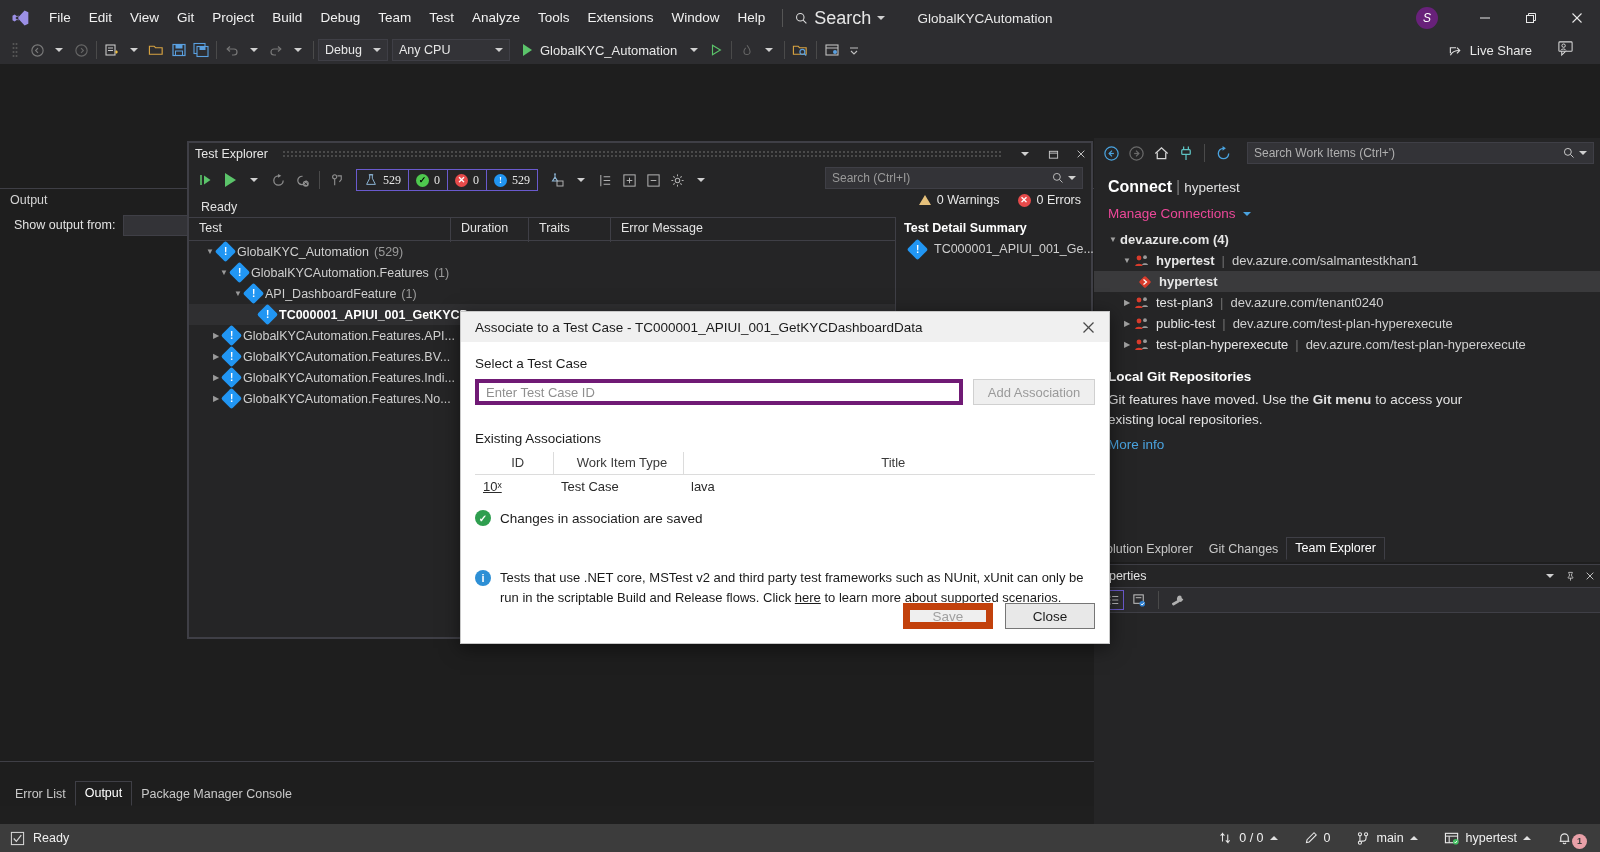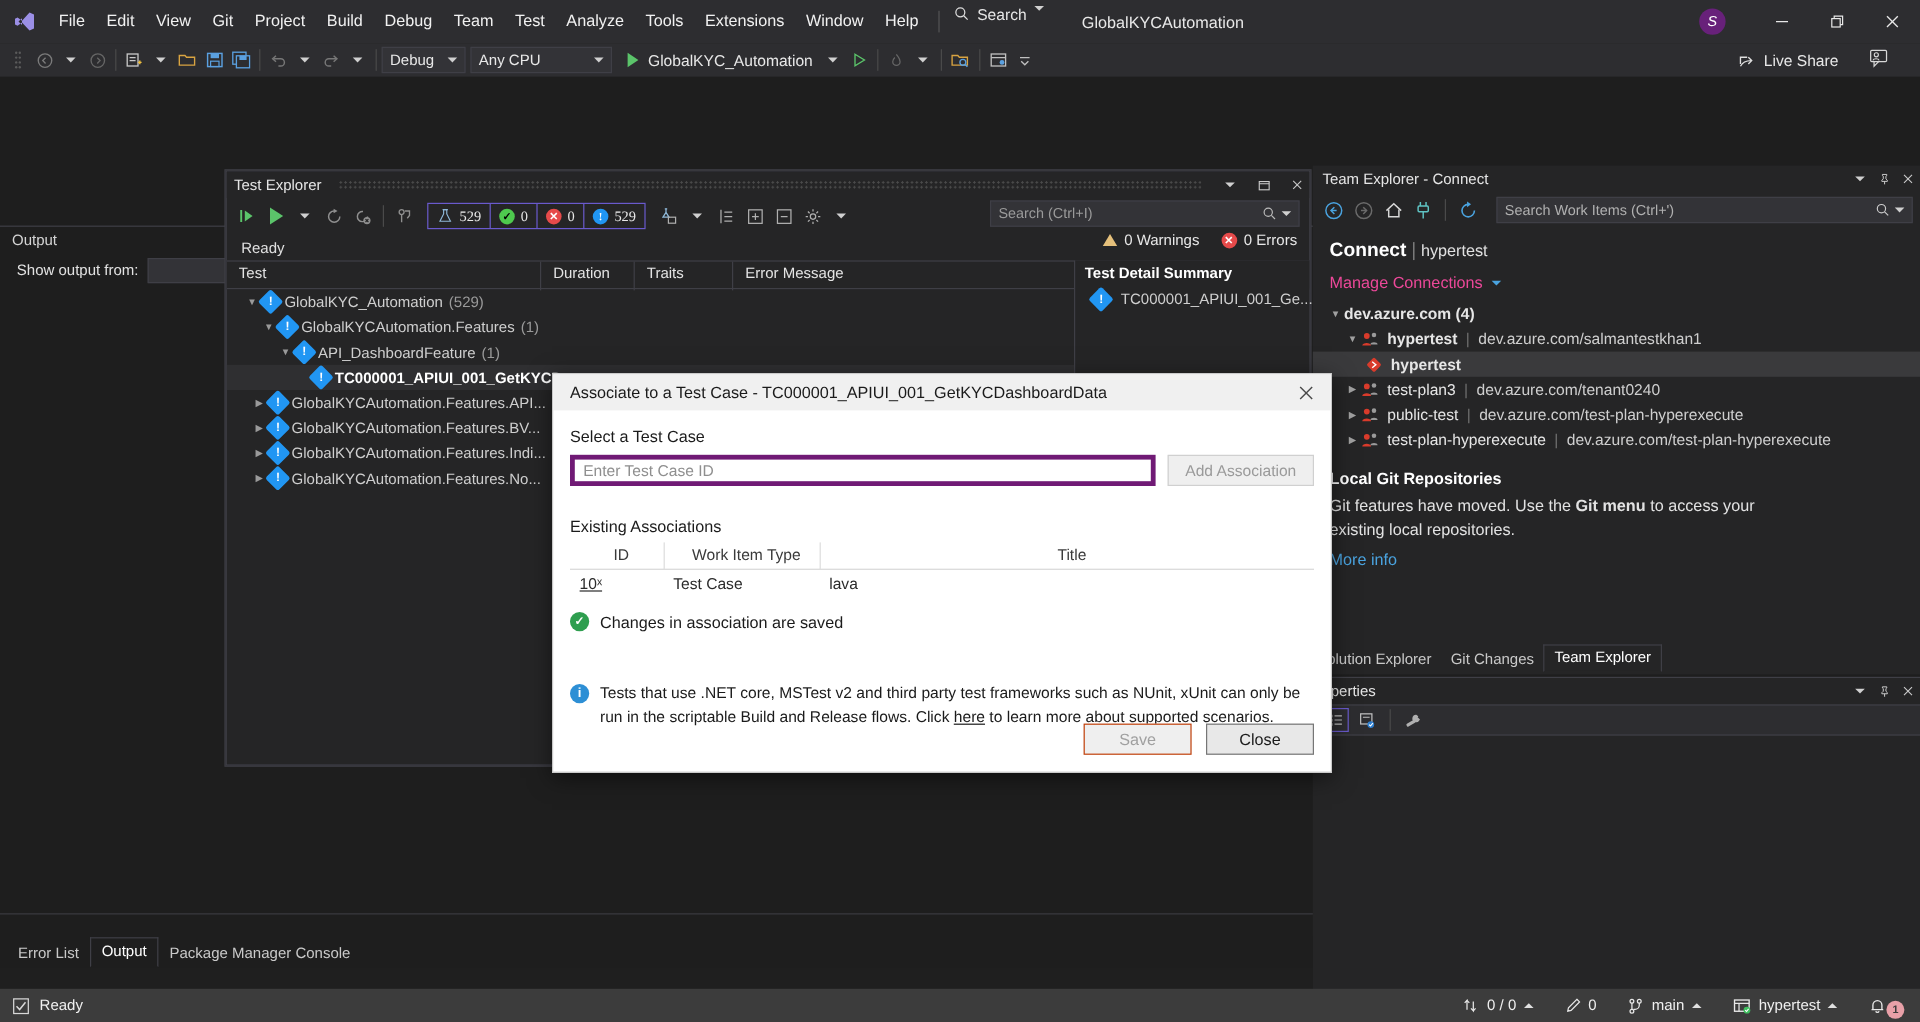--- a/index.html
+++ b/index.html
@@ -20,21 +20,21 @@
   .vs-logo {
     width: 40px; height: 36px; display: flex; align-items: center; justify-content: center;
   }
   .menu { display: flex; align-items: center; height: 36px; }
   .menu-item {
     padding: 0 9px; height: 36px; line-height: 36px; font-size: 13.5px; color: #f1f1f1;
     cursor: default;
   }
   .tb-sep { width: 1px; height: 18px; background: #555; margin: 0 8px; }
   .tb-search {
-    display: flex; align-items: flex-start; gap: 6px; font-size: 13px; color: #e6e6e6;
+    display: flex; align-items: center; gap: 6px; font-size: 18px; color: #e6e6e6;
     padding: 0 4px; height: 26px;
   }
   .caret-dn { width: 0; height: 0; border-left: 4px solid transparent; border-right: 4px solid transparent; border-top: 4px solid #d0d0d0; display:inline-block; }
   .proj-name { margin-left: 28px; font-size: 13.5px; color: #e8e8e8; }
   .title-right { position: absolute; right: 0; top: 0; height: 36px; display: flex; align-items: center; }
   .avatar {
     width: 22px; height: 22px; border-radius: 50%; background: #68217a; color: #fff;
     font-size: 12px; display: flex; align-items: center; justify-content: center;
     margin-right: 24px; font-style: italic;
   }
@@ -247,21 +247,21 @@
   }
   .info-row { display:flex; gap: 9px; margin-top: 42px; font-size:13px; color:#1b1b1b; line-height: 1.5; }
   .info-circ {
     width: 16px; height:16px; border-radius:50%; background:#2d8fd5; color:#fff; flex: 0 0 16px;
     display:flex; align-items:center; justify-content:center; font-size:11px; font-weight:bold; margin-top: 2px;
   }
   .info-row a { color:#1b1b1b; text-decoration: underline; }
   .modal-footer { position:absolute; right: 14px; bottom: 14px; display:flex; gap: 12px; }
   .f-btn {
     width: 90px; height: 26px; display:flex; align-items:center; justify-content:center;
-    font-size:13.5px; border:1px solid #c2410c; background:#efefef; color:#a0a0a0;
+    font-size:13.5px; border:7px solid #c2410c; background:#efefef; color:#a0a0a0;
   }
   .f-btn.enabled { border:1px solid #767676; background:#e8e8e8; color:#1b1b1b; }
   svg { display:block; }
 </style>
 </head>
 <body>
 
 <div class="app">
 
   <div class="titlebar">
@@ -735,40 +735,20 @@
               <span class="excl">
                 <i>!</i>
               </span>
             </span>
           <span>TC000001_APIUI_001_Ge...</span>
         </div>
       </div>
     </div>
 
     <div class="team-explorer">
-      <div class="te2-title">
-        <span>Team Explorer - Connect</span>
-        <div class="te2-ctrls">
-          <div class="te-winbtn">
-              <span class="caret-dn"></span>
-            </div>
-          <div class="te-winbtn">
-            <svg width="11" height="11" viewBox="0 0 12 12">
-                <path d="M4 1.5 h4 v1 l-.8 .6 v2.4 l1.3 1.3 v1 H3.5 v-1 L4.8 5.5 V3.1 L4 2.5z" fill="none" stroke="#ccc" stroke-width="0.9"></path>
-                <line x1="6" y1="7.8" x2="6" y2="10.5" stroke="#ccc" stroke-width="0.9"></line>
-              </svg>
-          </div>
-          <div class="te-winbtn">
-            <svg width="10" height="10" viewBox="0 0 12 12">
-                <line x1="2" y1="2" x2="10" y2="10" stroke="#ccc" stroke-width="1.1"></line>
-                <line x1="10" y1="2" x2="2" y2="10" stroke="#ccc" stroke-width="1.1"></line>
-              </svg>
-          </div>
-        </div>
-      </div>
 
       <div class="te2-nav">
         <div class="navbtn">
           <svg width="17" height="17" viewBox="0 0 18 18">
               <circle cx="9" cy="9" r="7" fill="none" stroke="#4aa3df" stroke-width="1.3"></circle>
               <polyline points="9.5,6 6.5,9 9.5,12" fill="none" stroke="#4aa3df" stroke-width="1.3"></polyline>
               <line x1="6.5" y1="9" x2="11.5" y2="9" stroke="#4aa3df" stroke-width="1.3"></line>
             </svg>
         </div>
         <div class="navbtn">

